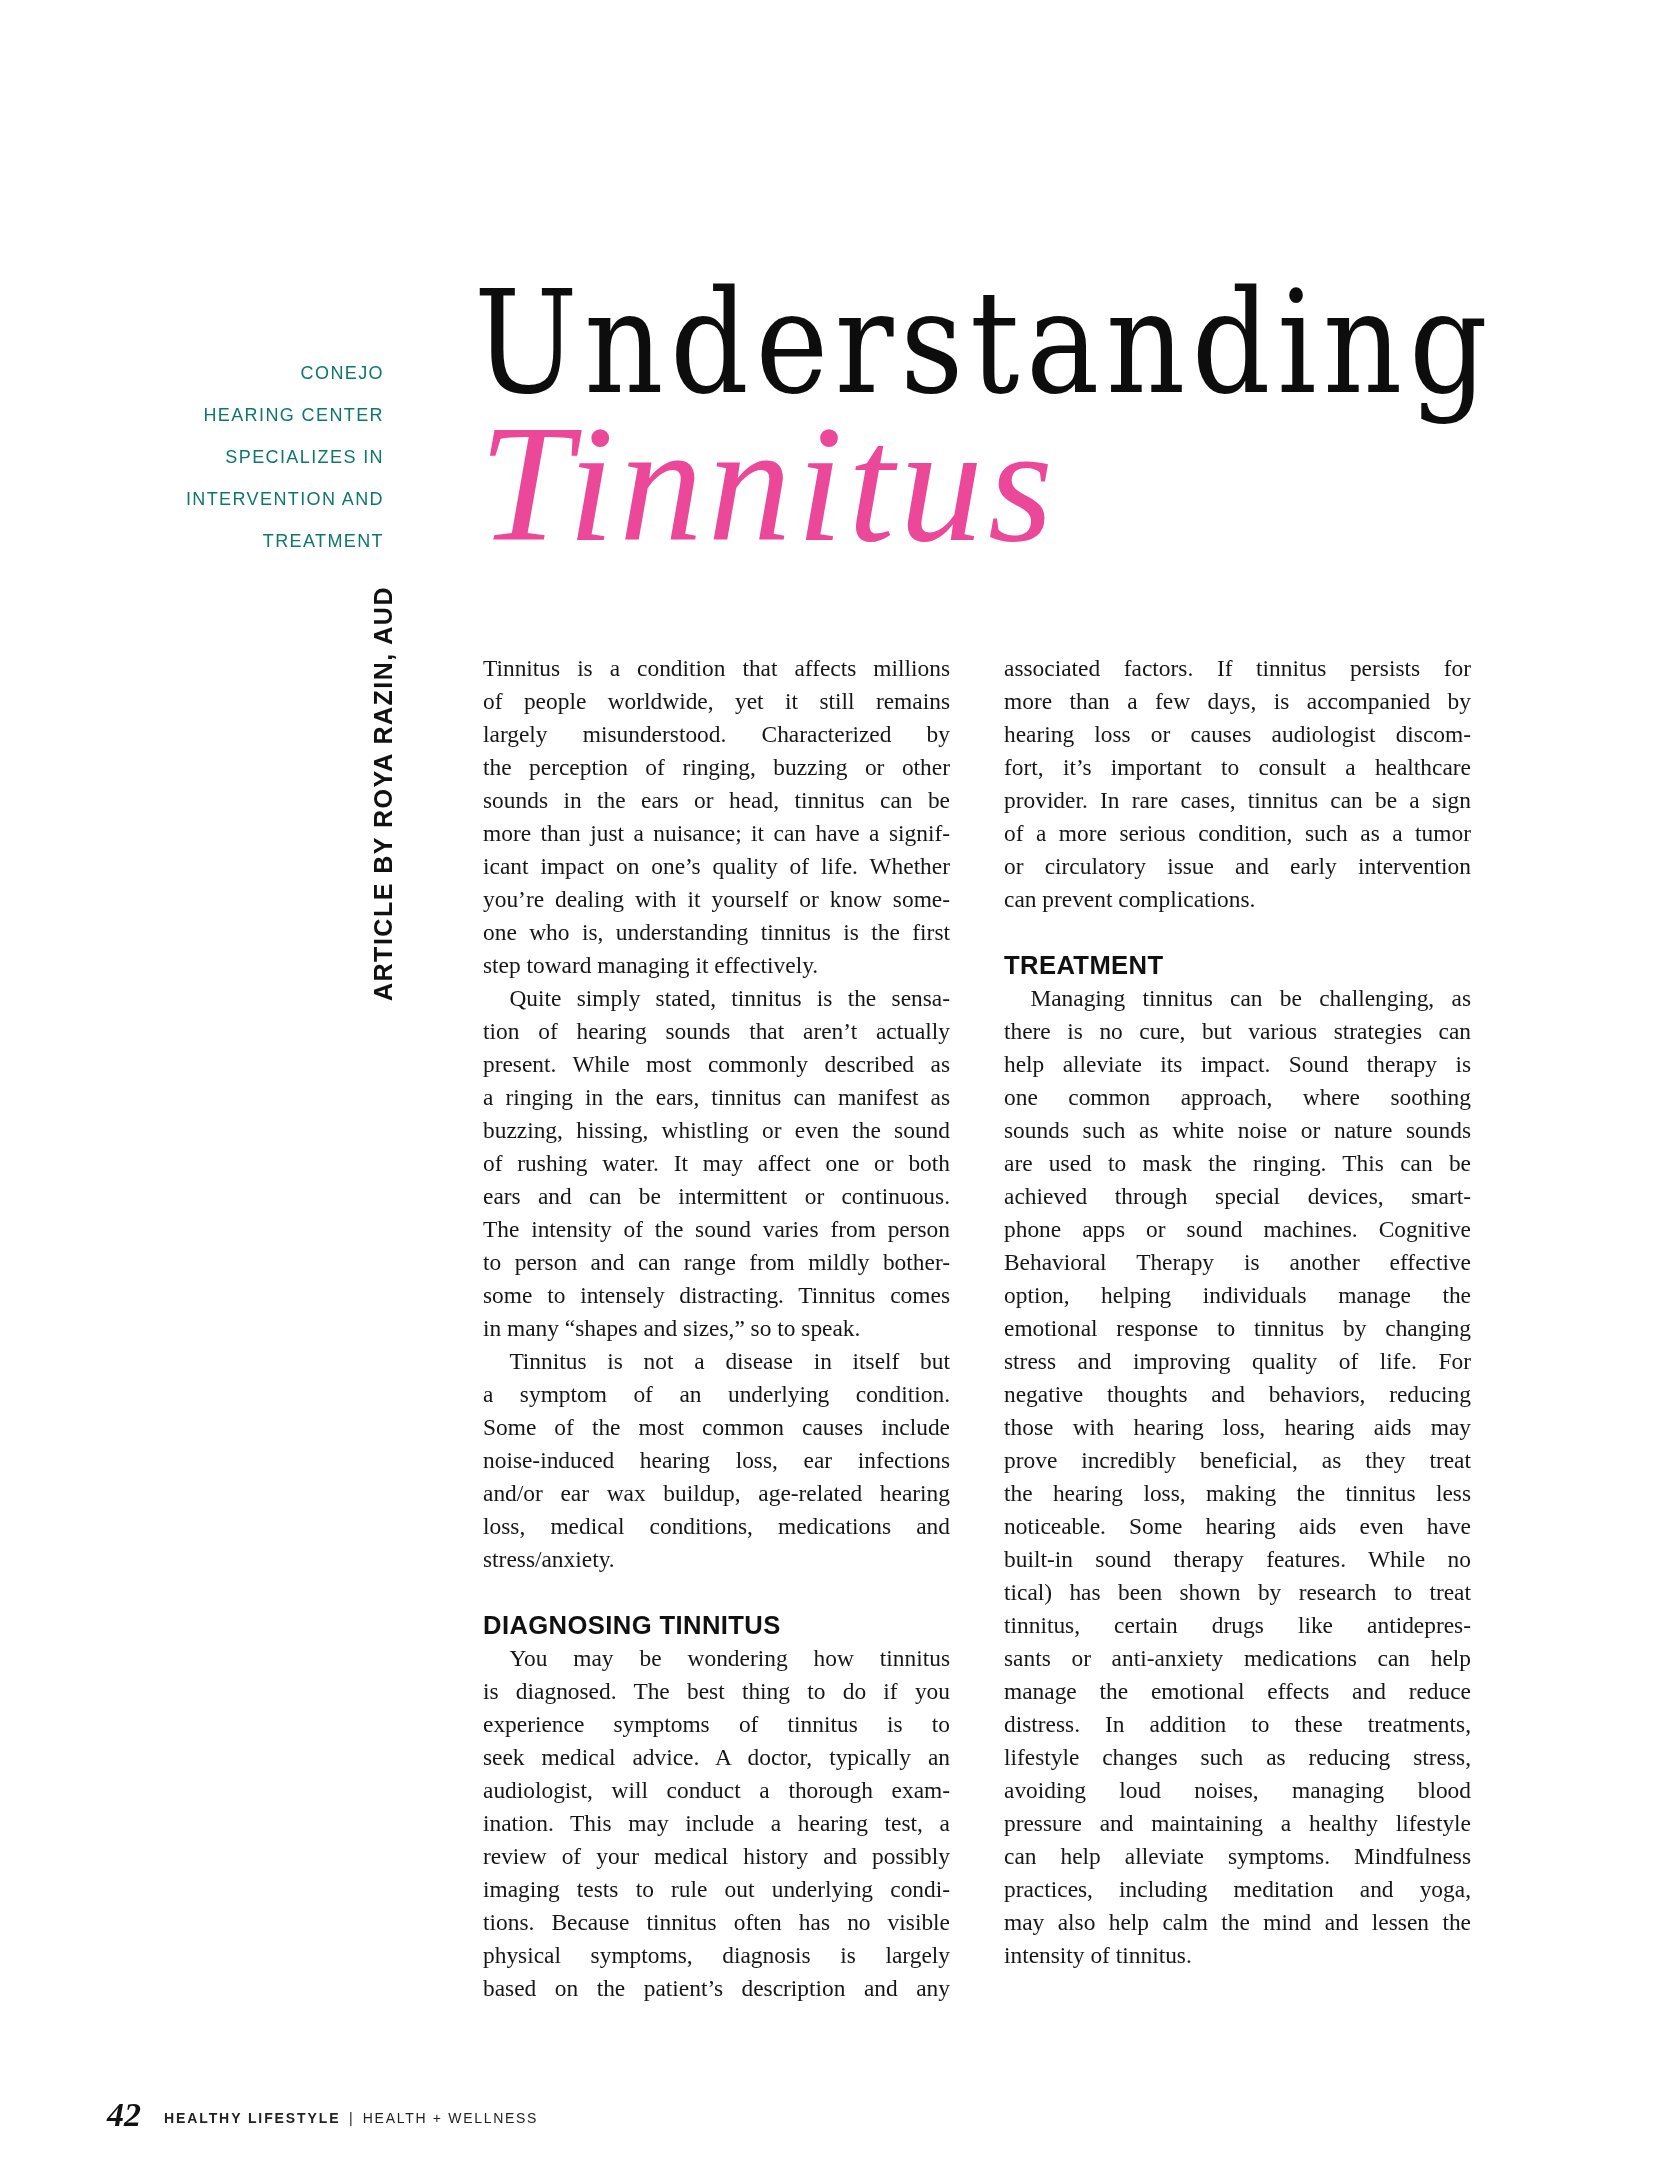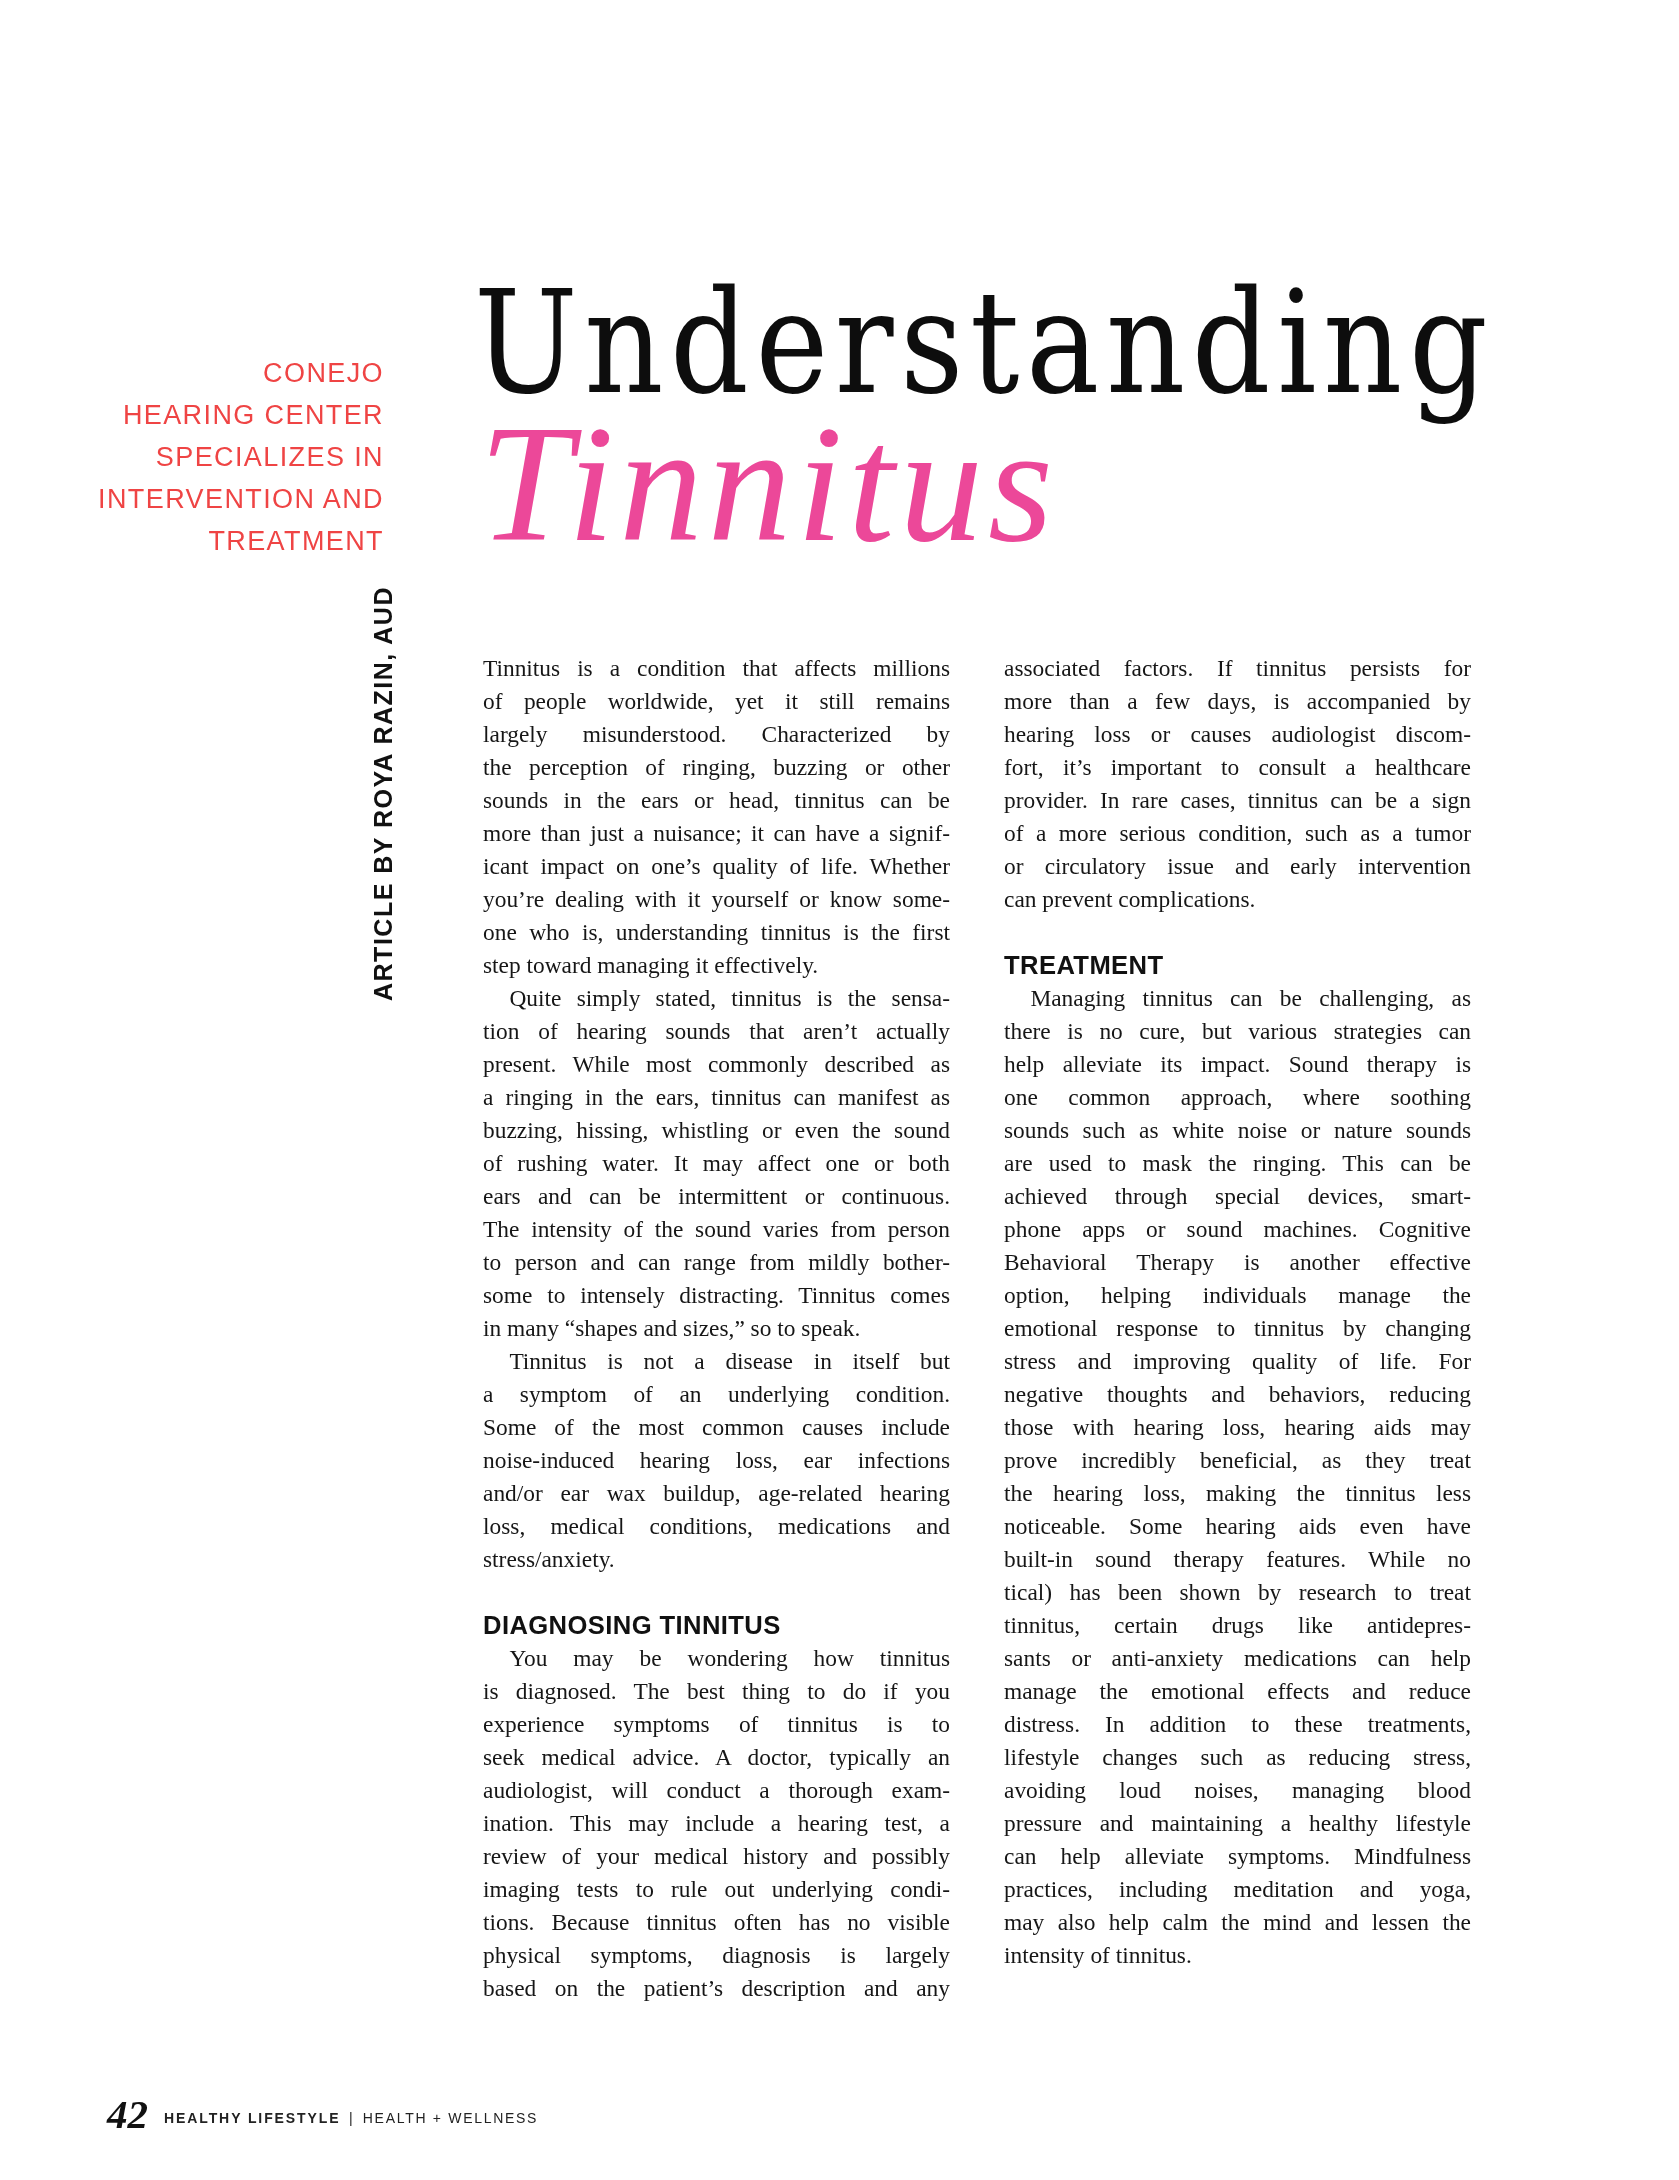--- a/index.html
+++ b/index.html
@@ -4,22 +4,22 @@
 <style>
   html, body { margin: 0; padding: 0; background: #ffffff; }
   body { width: 1680px; height: 2181px; position: relative; overflow: hidden; color: #141414; }
   .abs { position: absolute; }
 
   
   .deck {
     left: 85px; top: 352px; width: 299px;
     text-align: right;
     font-family: "Liberation Sans", sans-serif;
-    font-size: 27px; line-height: 42px; letter-spacing: 1.4px;
-    color: #ef4444; text-transform: uppercase;
+    font-size: 18px; line-height: 42px; letter-spacing: 1.4px;
+    color: #0f766e; text-transform: uppercase;
   }
   .deck div { white-space: nowrap; }
 
   
   .title-main {
     left: 474px; top: 271px;
     font-family: "DejaVu Serif", serif;
     font-size: 143px; line-height: 143px;
     letter-spacing: 7.7px; color: #0d0d0d; white-space: nowrap;
     transform: scaleX(0.86); transform-origin: left top;
@@ -56,21 +56,21 @@
     color: #111; text-transform: uppercase;
   }
   .line { display: block; text-align: justify; text-align-last: justify; white-space: nowrap; }
   .line.last { text-align-last: left; }
   .line.indent { padding-left: 26.4px; }
 
   
   .folio {
     left: 107px; top: 2099px;
     font-family: "Liberation Serif", serif; font-style: italic; font-weight: bold;
-    font-size: 41px; line-height: 31px; color: #111;
+    font-size: 34px; line-height: 31px; color: #111;
   }
   .footer-text {
     left: 164px; top: 2111px;
     font-family: "Liberation Sans", sans-serif; font-size: 14px; line-height: 15.3px;
     letter-spacing: 1.7px; color: #222; white-space: nowrap;
   }
   .footer-text .section { font-weight: bold; letter-spacing: 1.9px; }
   .footer-text .sep { margin: 0 8.5px; }
 </style>
 </head>

